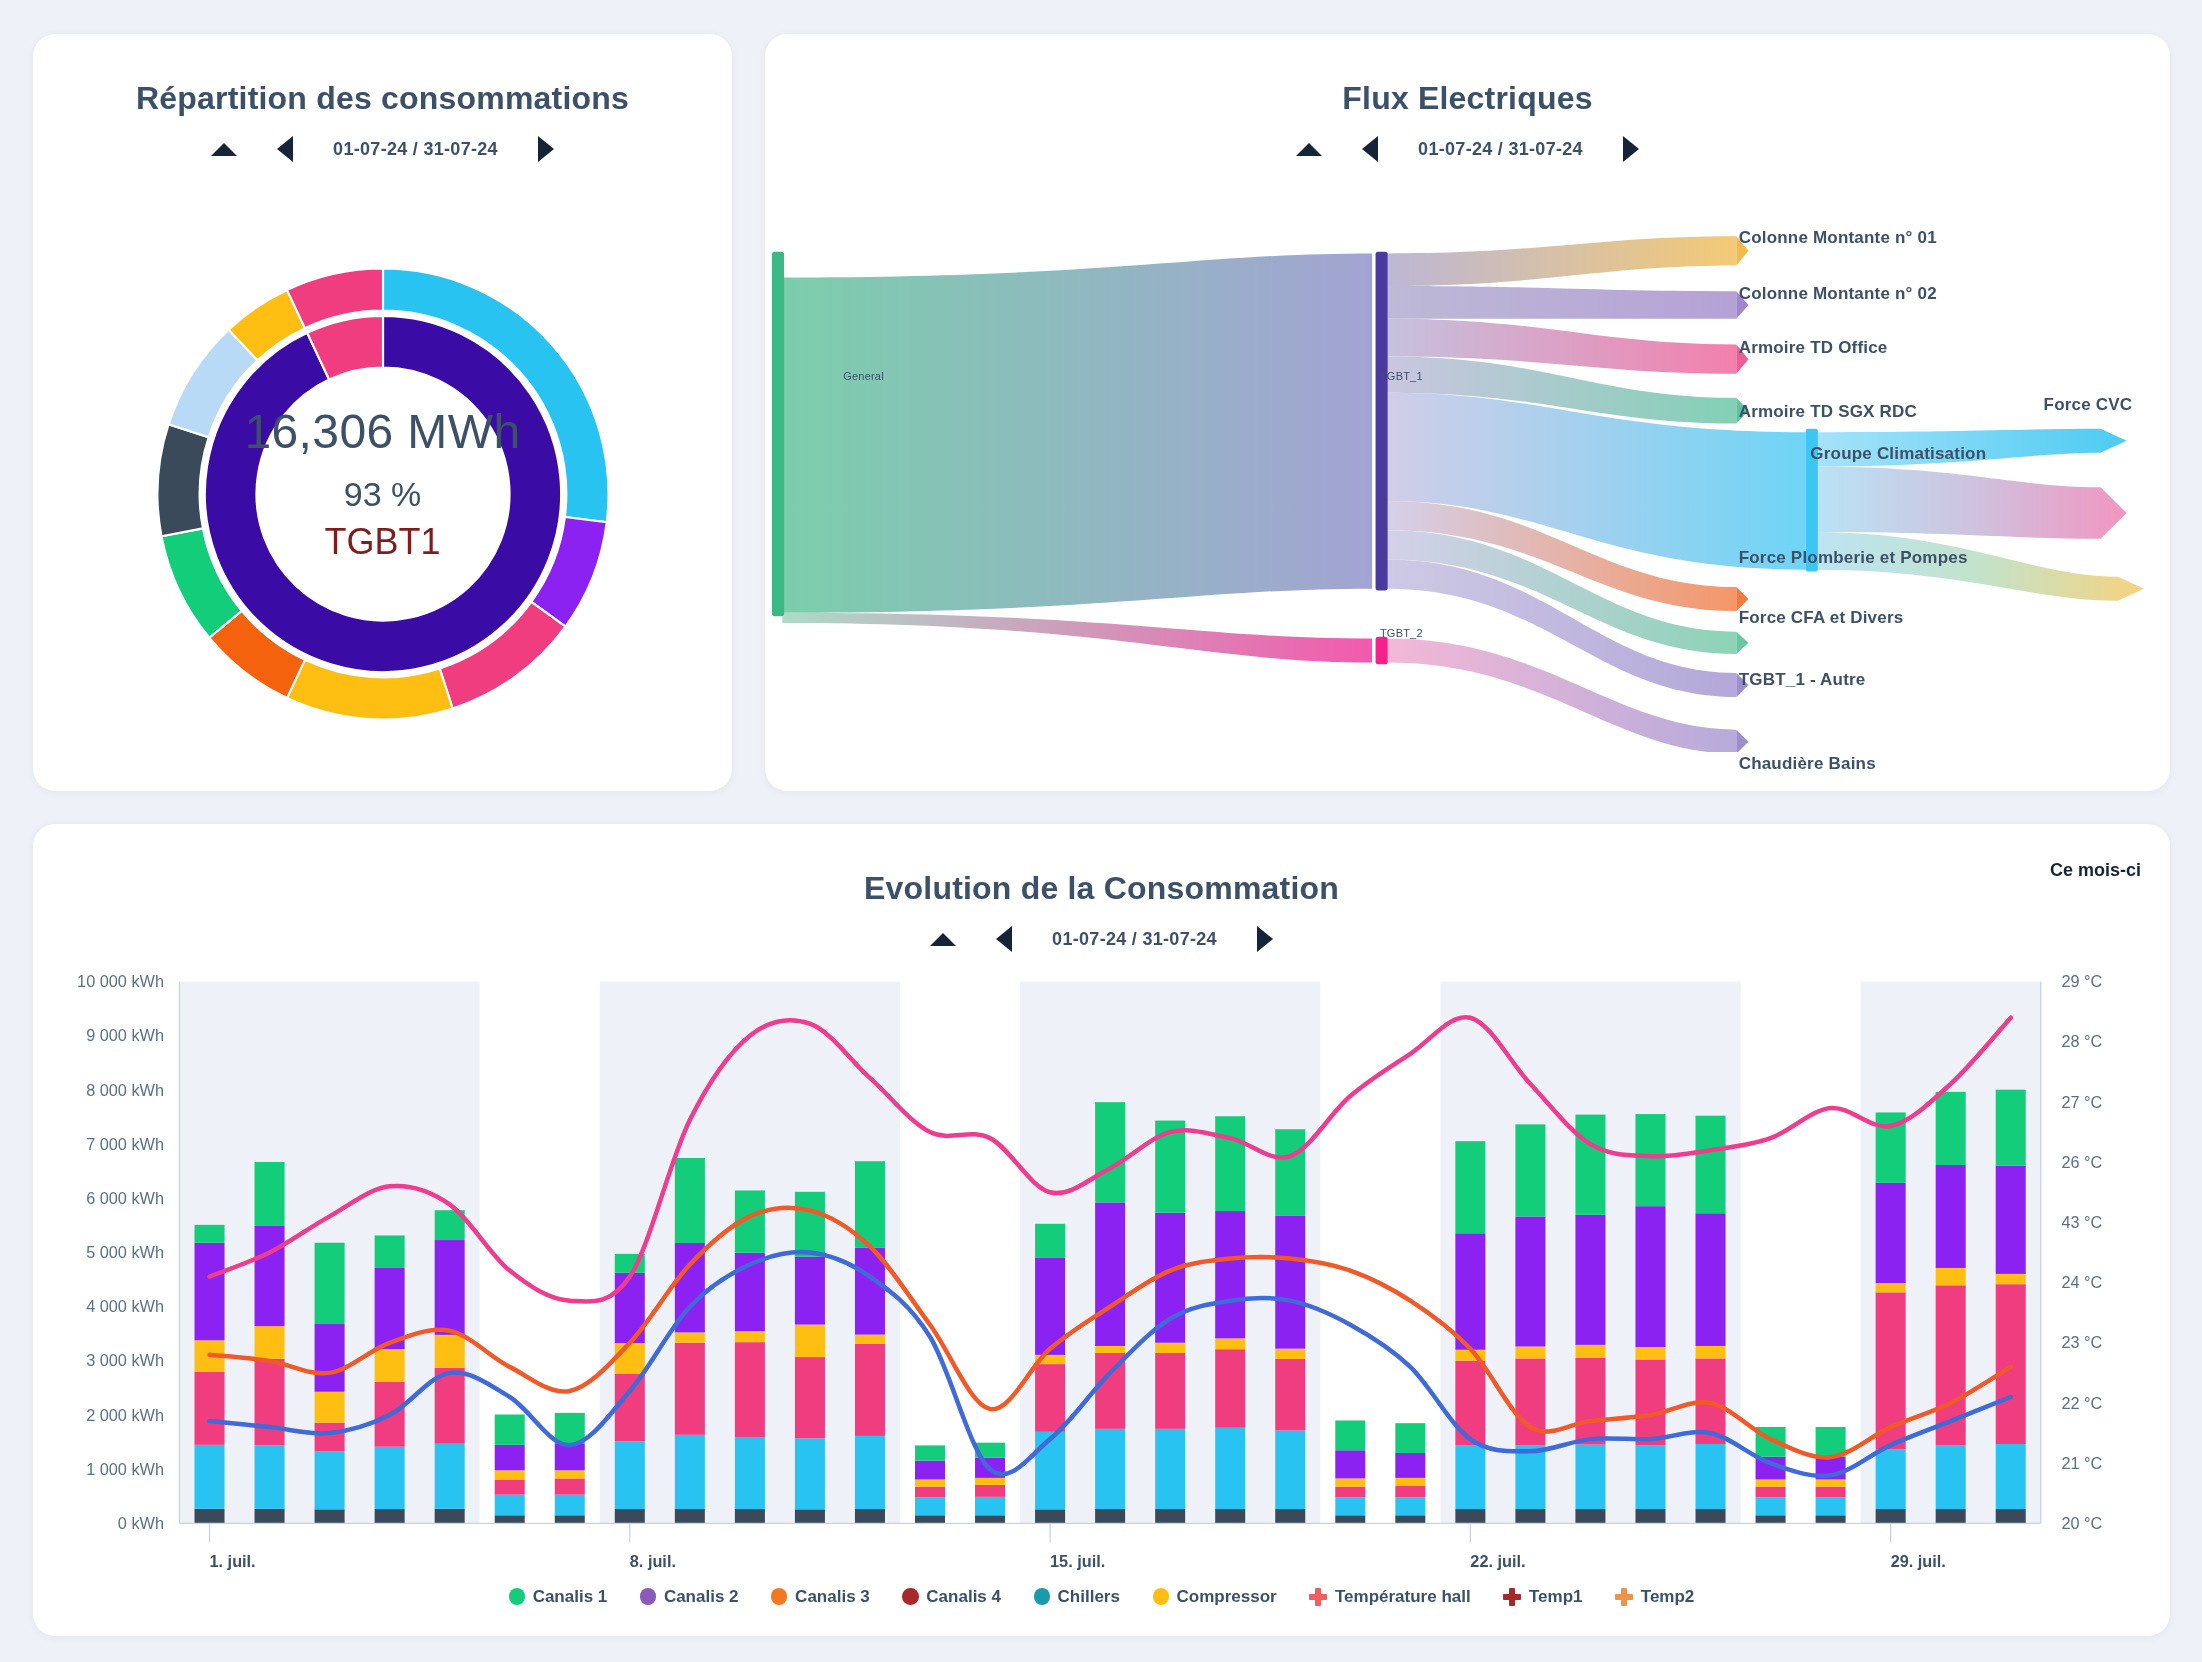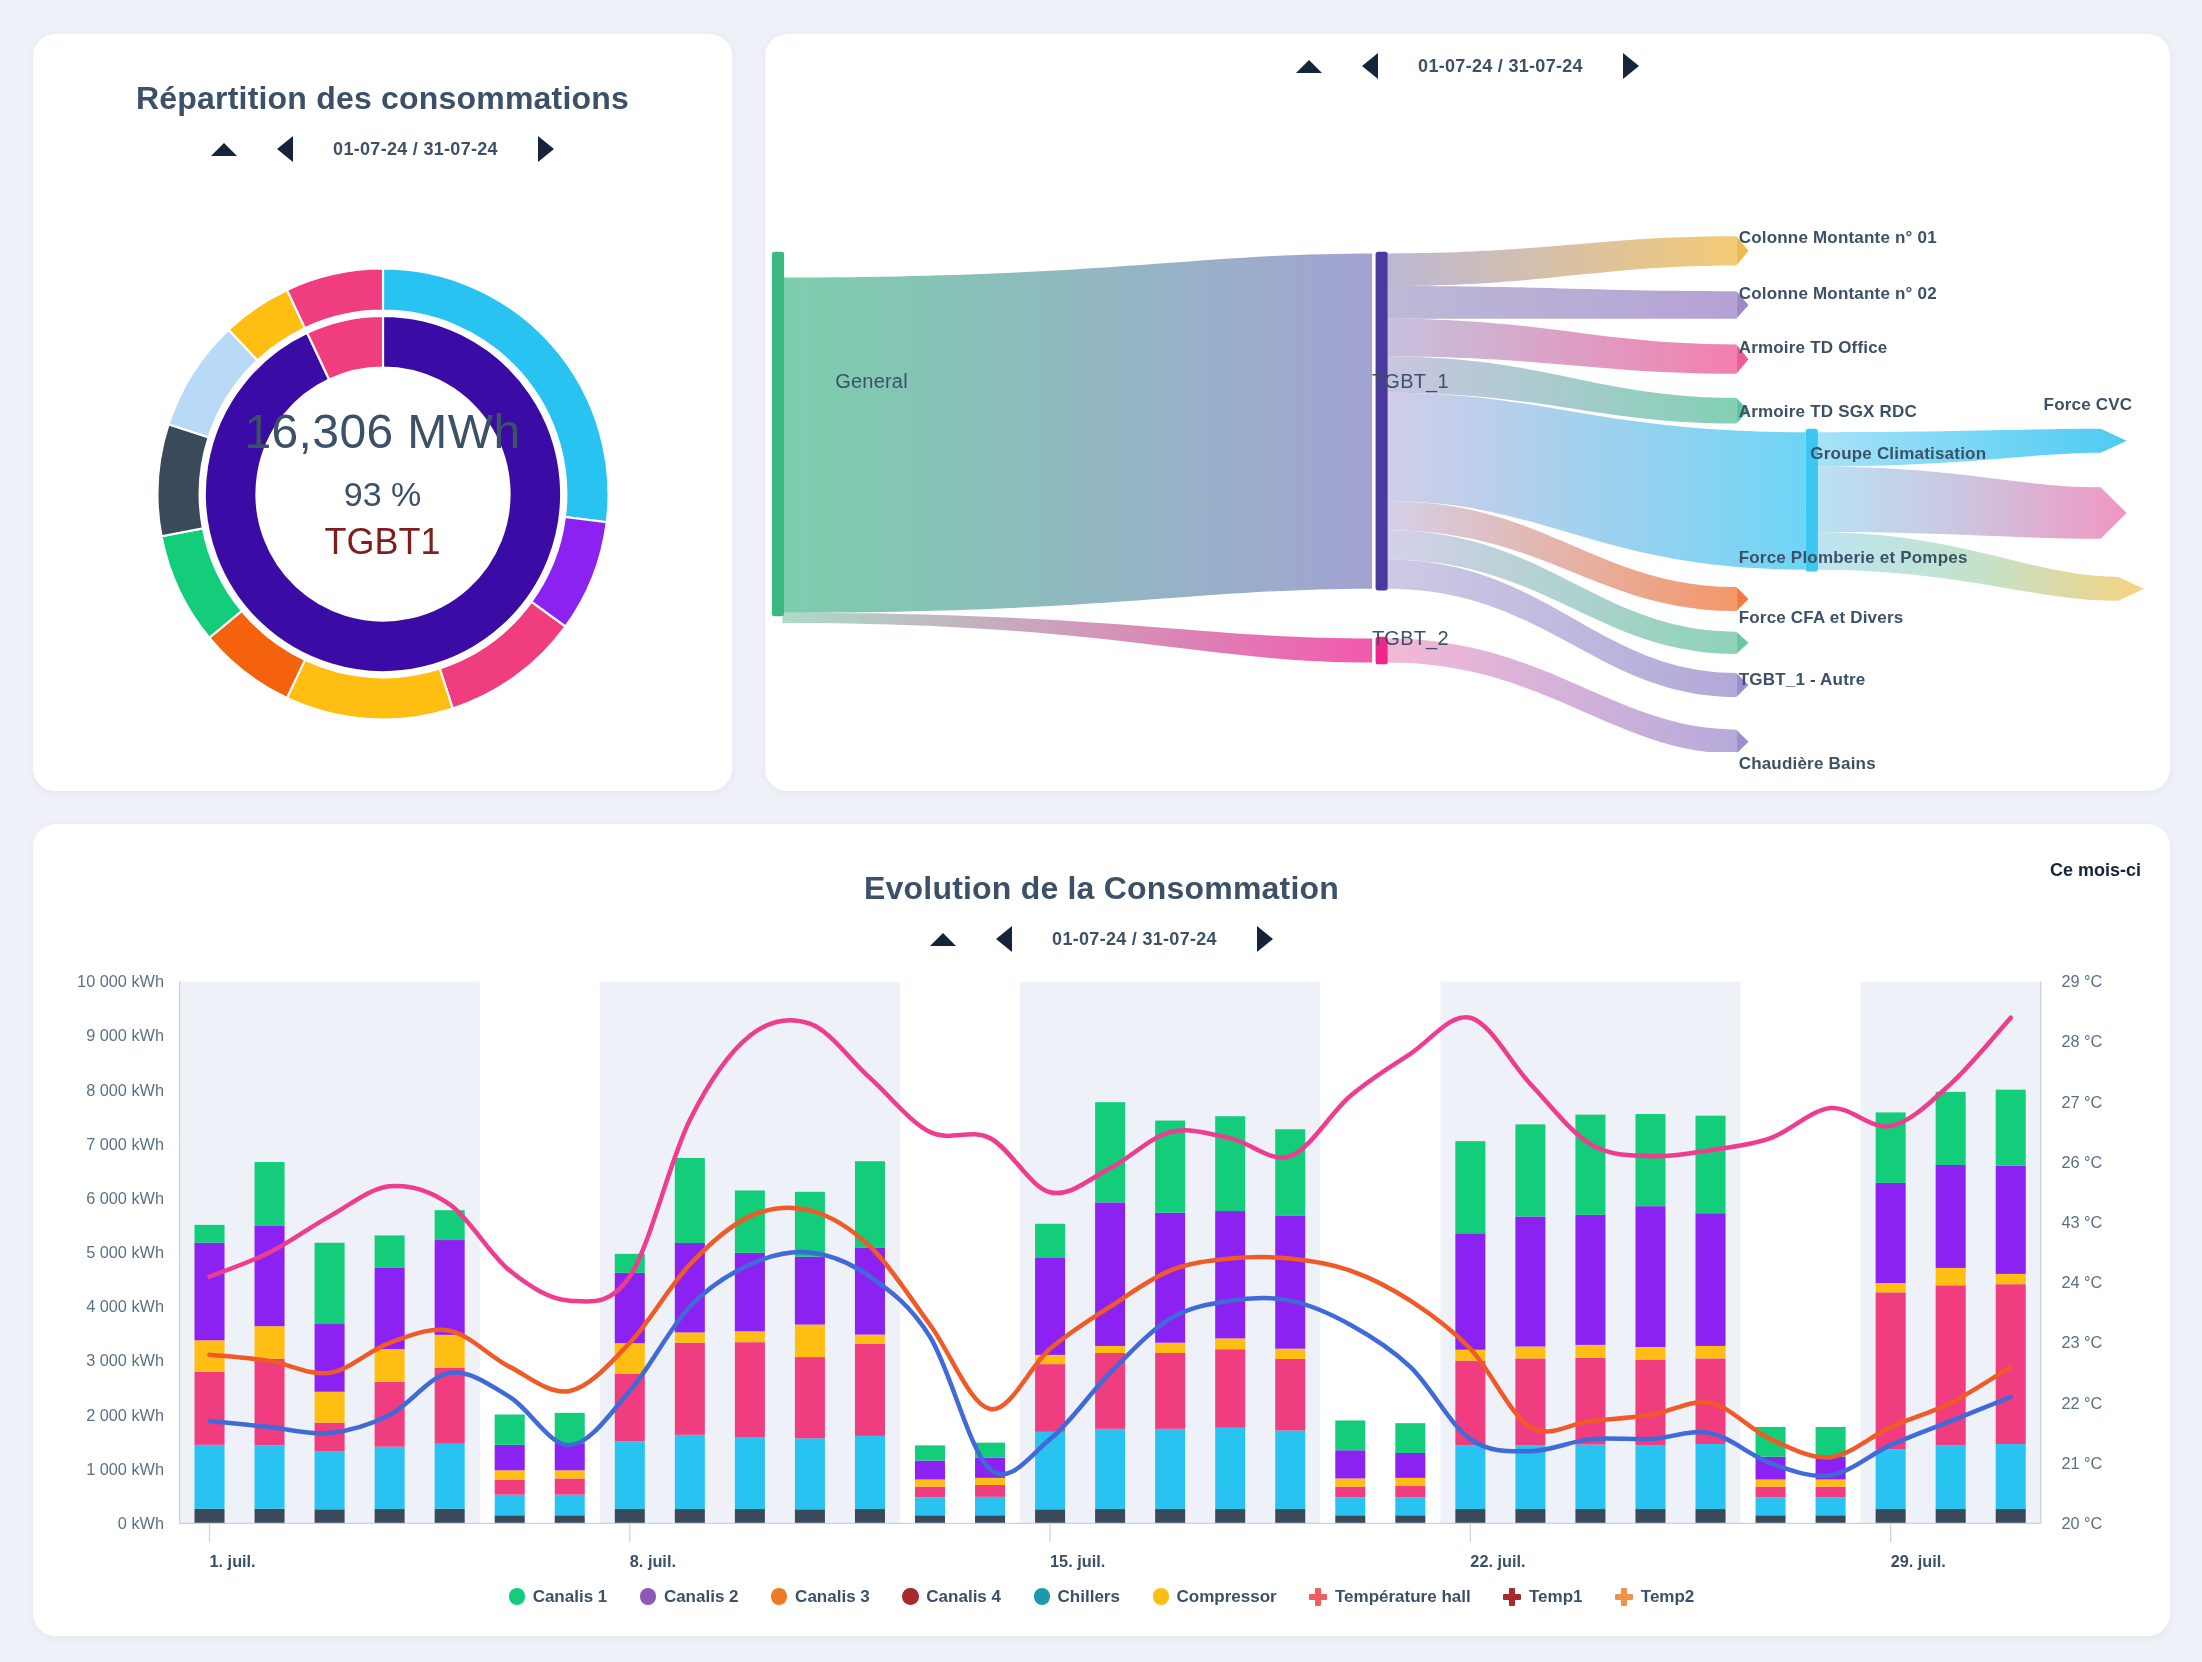--- a/index.html
+++ b/index.html
@@ -57,21 +57,21 @@
   .donut-total { font-size: 48px; color: #3c5068; font-weight: normal; letter-spacing: 0.4px; }
   .donut-pct  { font-size: 34px; color: #3c5068; margin-top: 15.5px; }
   .donut-label{ font-size: 36px; color: #7f1d1d; margin-top: 7px; }
 
   
   .sankey-area { position: absolute; left: 0; top: 185px; width: 100%; height: 533px; }
   .sankey-label {
     position: absolute; color: #3c5068; font-size: 17px; font-weight: bold;
     white-space: nowrap; letter-spacing: 0.2px;
   }
-  .sankey-label.small { font-size: 20px; font-weight: normal; }
+  .sankey-label.small { font-size: 11px; font-weight: normal; margin-left: 8px; }
 
   
   .evo-top { position: relative; }
   .ce-mois {
     position: absolute; right: 29px; top: 36px;
     color: #16243a; font-size: 18px; font-weight: bold;
   }
   .evo-plot { position: relative; margin-top: 20.6px; height: 602px; }
   .y-label, .y2-label {
     position: absolute; color: #5b7086; font-size: 16.3px; font-weight: normal;
@@ -130,20 +130,21 @@
         </svg>
       </div>
       <div class="donut-center">
         <div class="donut-total">16,306 MWh</div>
         <div class="donut-pct">93 %</div>
         <div class="donut-label">TGBT1</div>
       </div>
     </div>
 
     <div class="card card-sankey">
+      <div class="card-title">Flux Electriques</div>
       <div class="nav-row">
         <div class="tri tri-up"></div>
         <div class="tri tri-left"></div>
         <div class="nav-date">01-07-24 / 31-07-24</div>
         <div class="tri tri-right"></div>
       </div>
 
       <div class="sankey-area">
         <svg width="100%" height="533" viewBox="0 0 1620 620" preserveAspectRatio="none">
           <defs>

